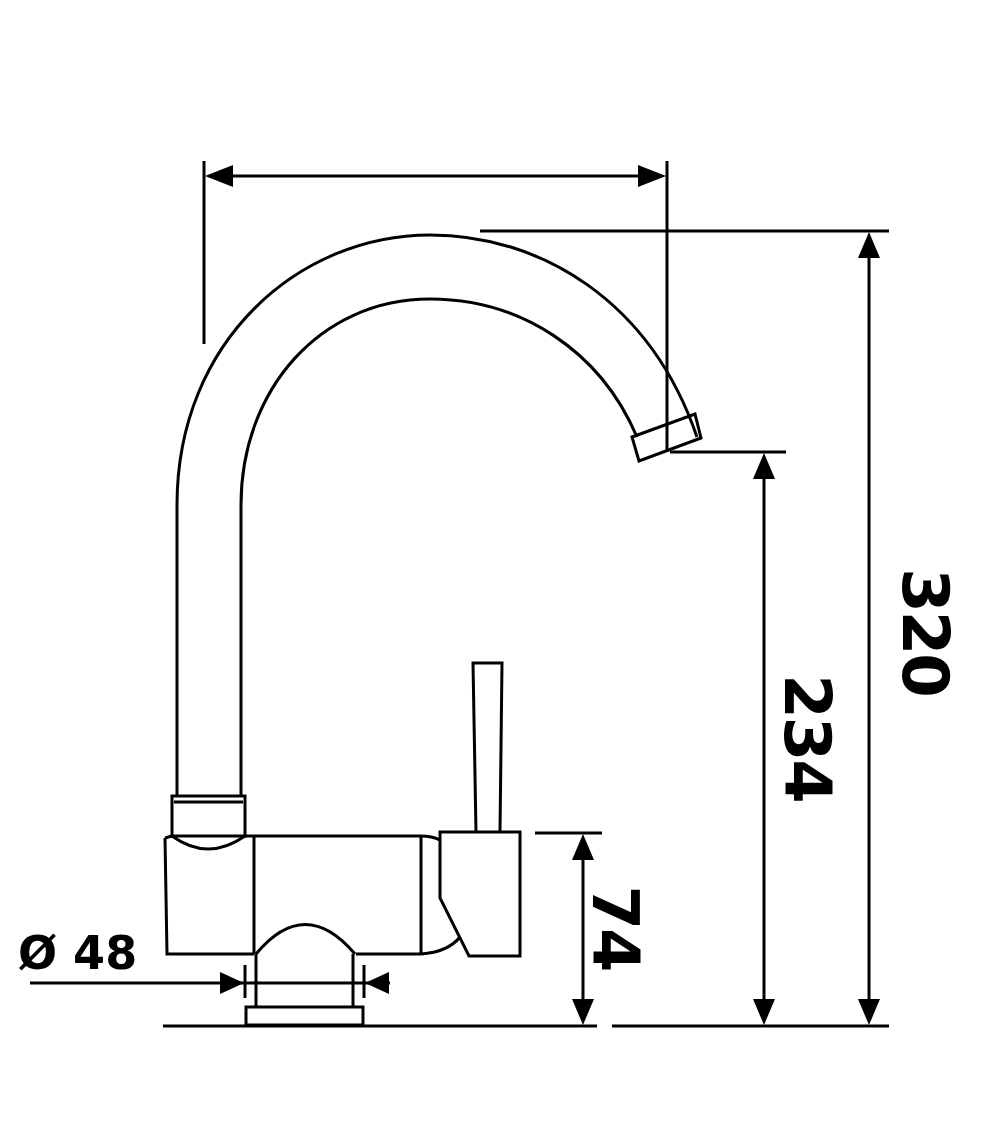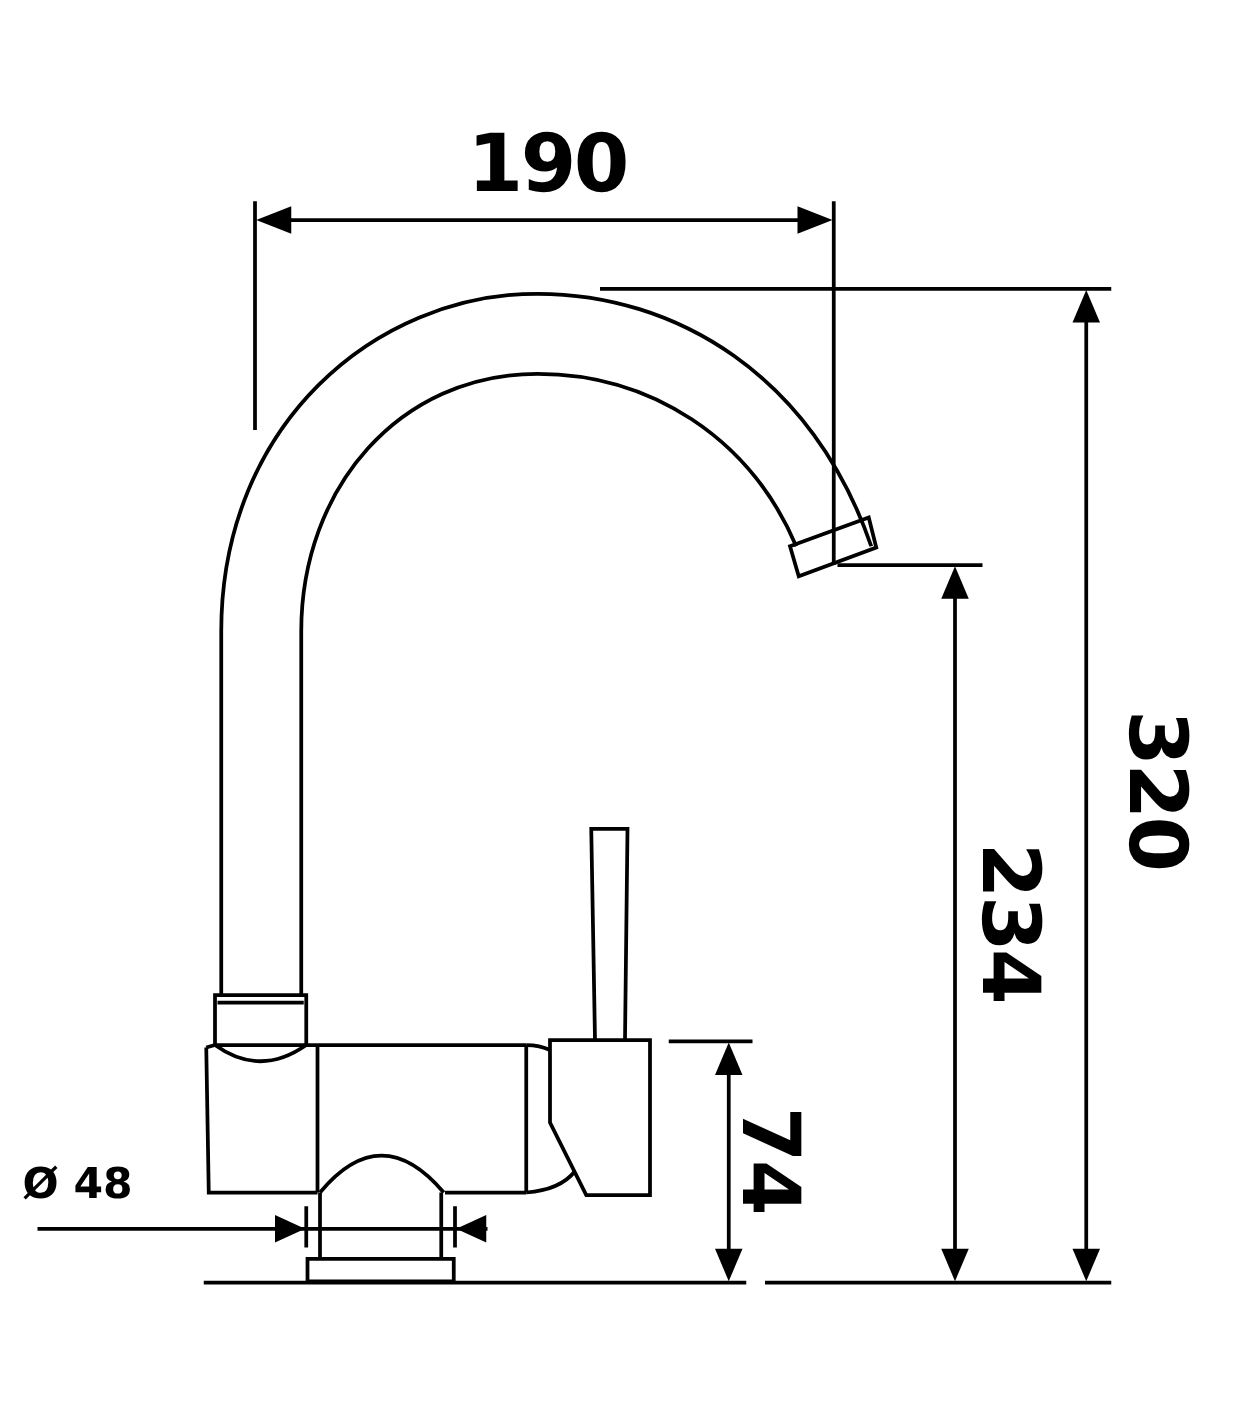--- a/index.html
+++ b/index.html
@@ -11,21 +11,21 @@
     .arrow { fill: #000; stroke: none; }
     .lbl {
       position: absolute;
       font-family: "DejaVu Sans", sans-serif;
       font-weight: bold;
       color: #000;
       line-height: 1;
       white-space: nowrap;
     }
     .lbl-190 { left: 374px; top: 100px; font-size: 64px; letter-spacing: -2px; }
-    .lbl-48  { left: 18px; top: 930px; font-size: 34px; }
+    .lbl-48  { left: 18px; top: 930px; font-size: 46px; }
     .rot {
       position: absolute;
       font-family: "DejaVu Sans", sans-serif;
       font-weight: bold;
       font-size: 64px;
       line-height: 1;
       color: #000;
       transform-origin: center center;
       transform: rotate(90deg);
       white-space: nowrap;
@@ -123,19 +123,18 @@
     <g>
       <line class="dim" x1="30" y1="983" x2="222" y2="983"></line>
       <line class="dim" x1="222" y1="983" x2="390" y2="983"></line>
       <line class="dim" x1="245" y1="965" x2="245" y2="998"></line>
       <line class="dim" x1="364" y1="965" x2="364" y2="998"></line>
       <polygon class="arrow" points="244,983 220,972 220,994"></polygon>
       <polygon class="arrow" points="365,983 389,972 389,994"></polygon>
     </g>
   </svg>
 
-  <div class="lbl lbl-190">190</div>
   <div class="lbl lbl-48">Ø 48</div>
   <div class="rot lbl-320">320</div>
   <div class="rot lbl-234">234</div>
   <div class="rot lbl-74">74</div>
 
 </div>
 
 </body></html>

